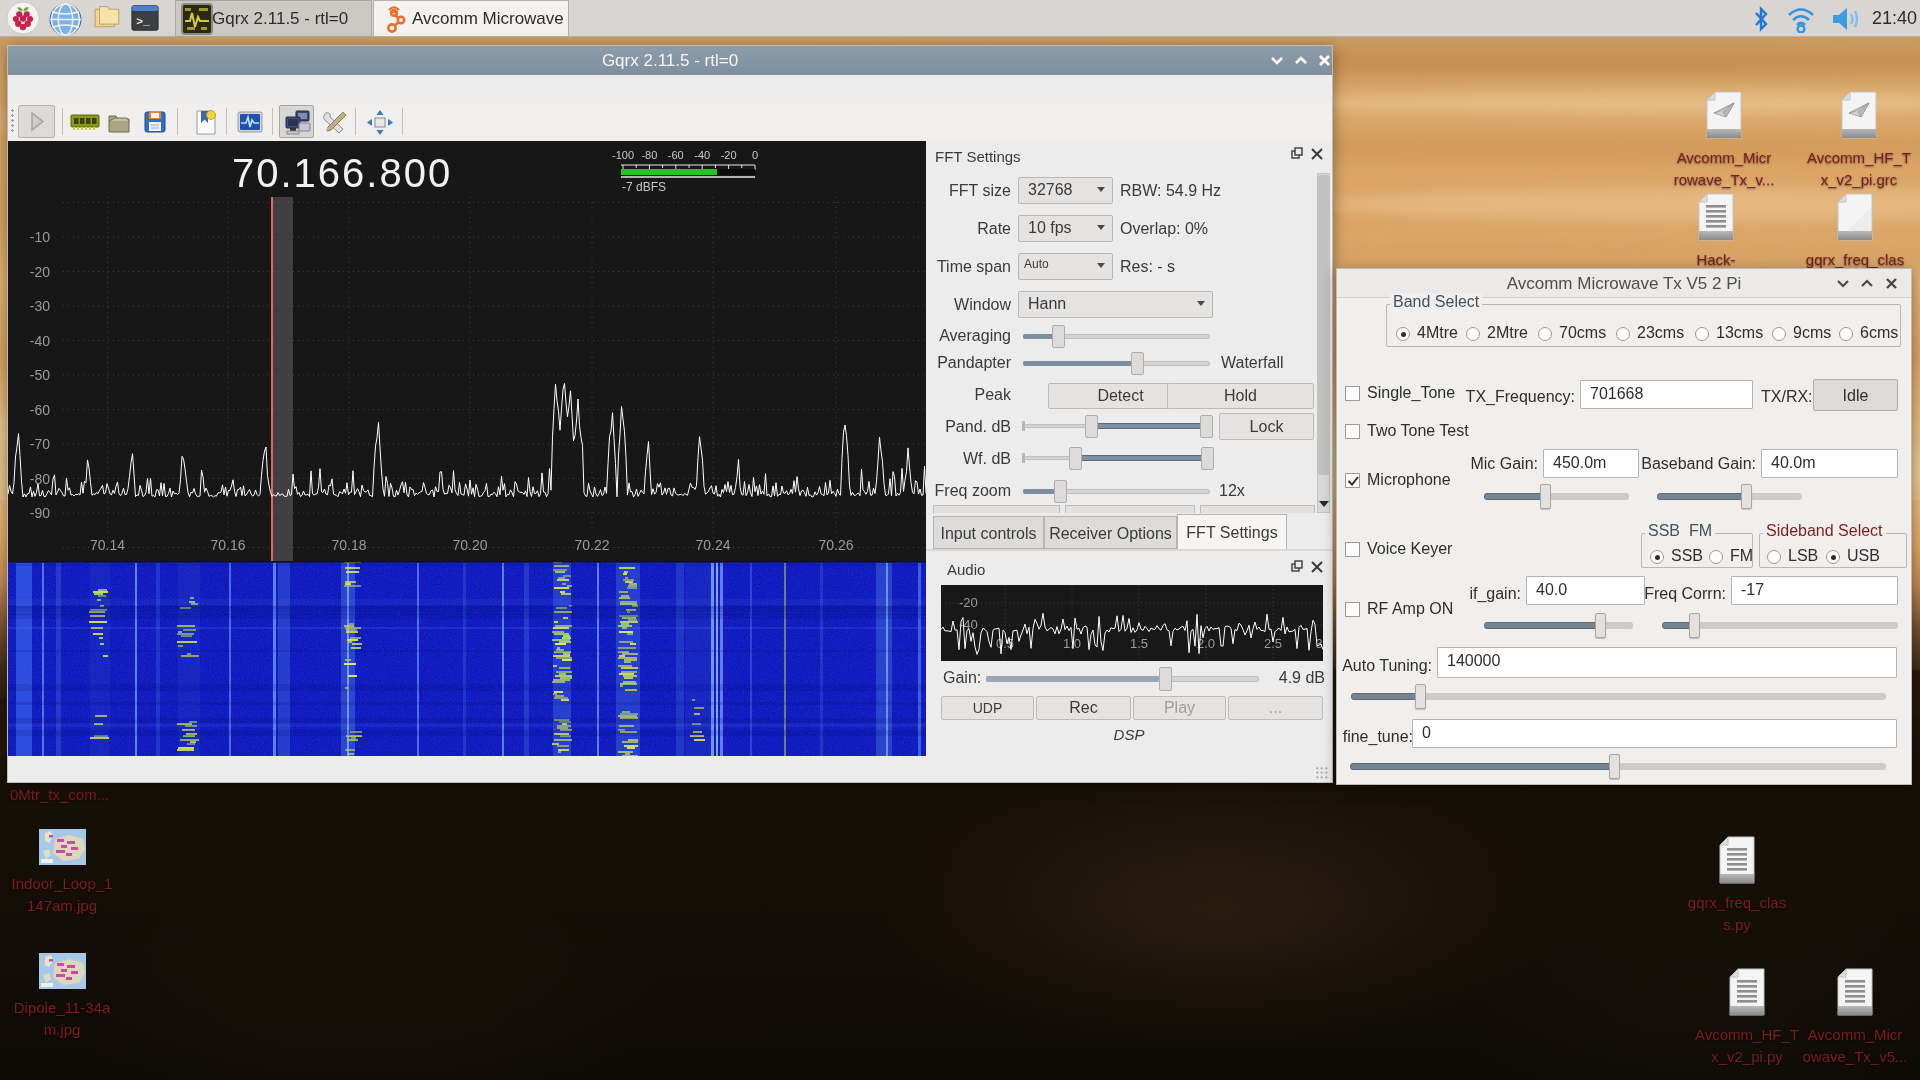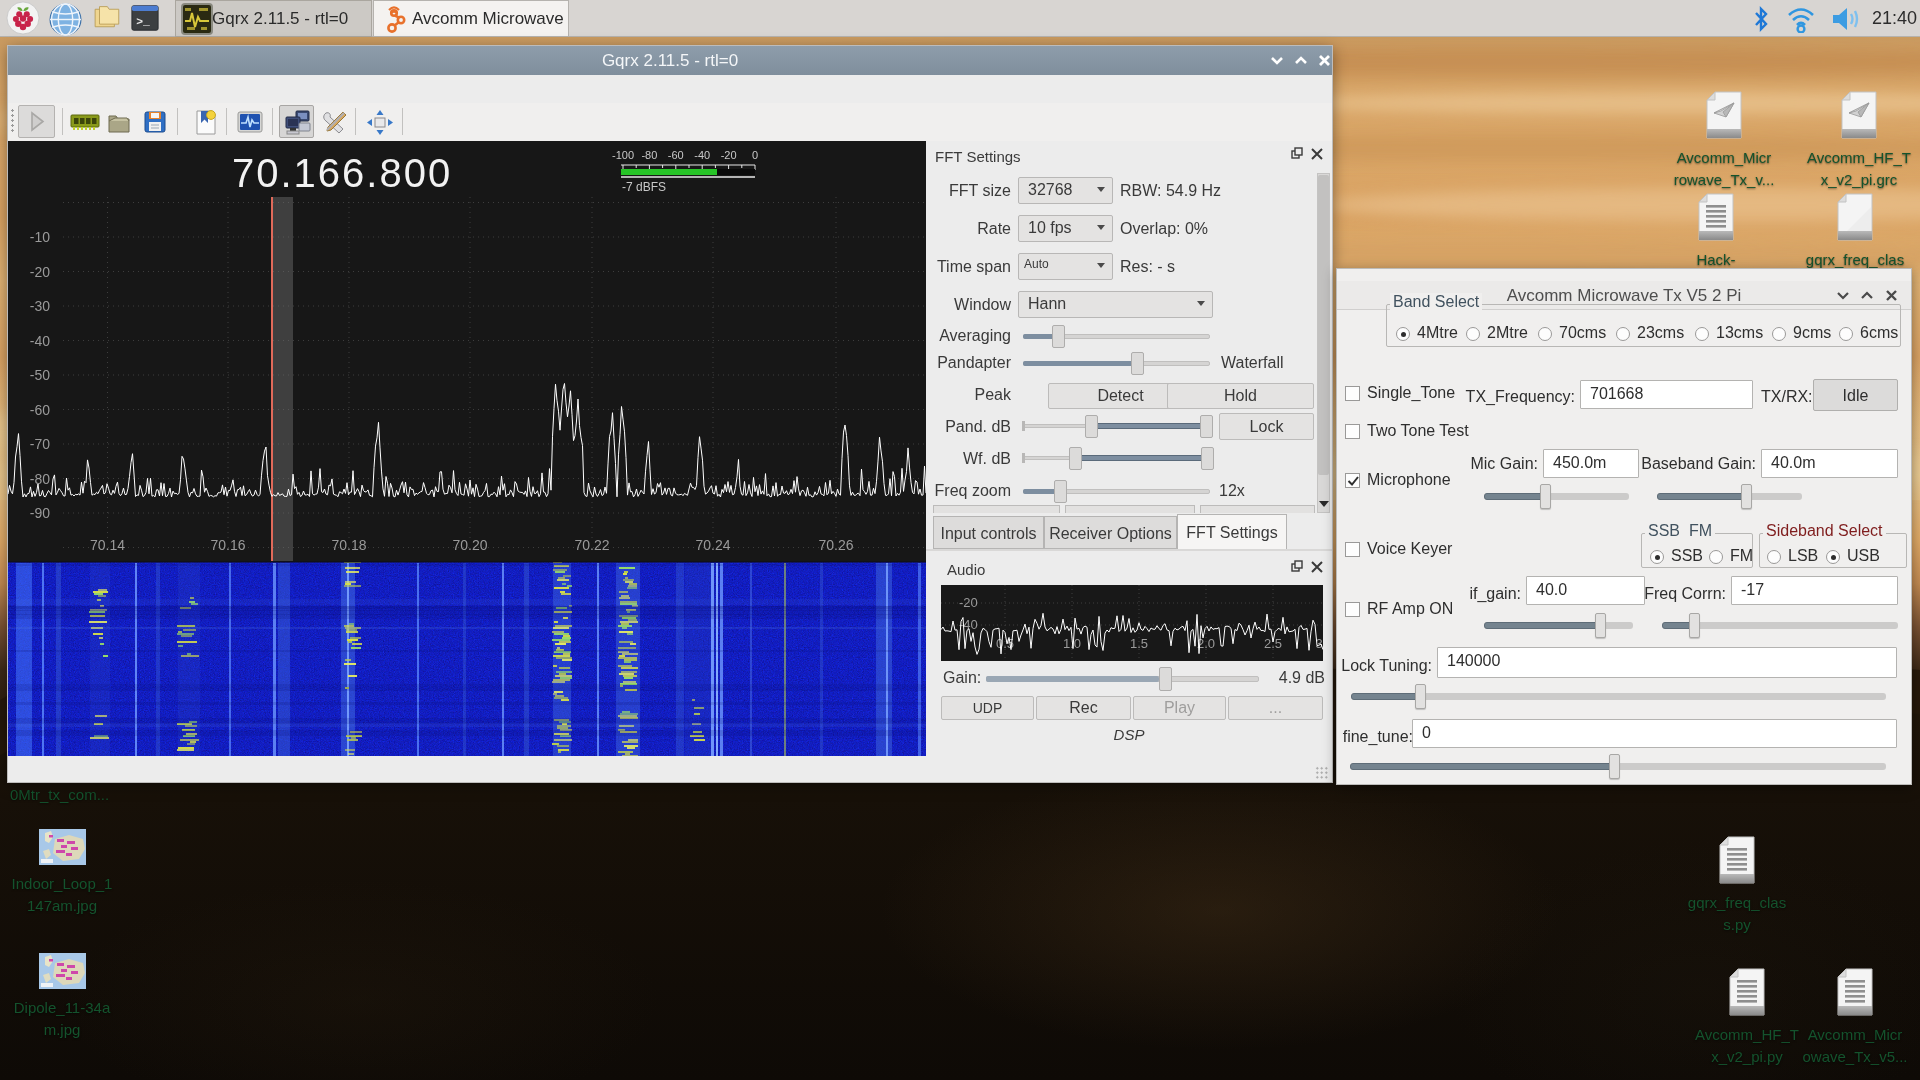--- a/index.html
+++ b/index.html
@@ -1,20 +1,20 @@
 <!DOCTYPE html>
 <html><head>
 <meta charset="utf-8">
 <style>
 * { margin:0; padding:0; box-sizing:border-box; }
 html,body { width:1920px; height:1080px; overflow:hidden; font-family:"Liberation Sans",sans-serif; }
 #desk { position:absolute; inset:0;
  background:linear-gradient(180deg,#b5824d 0%,#c99a60 3%,#d6a365 8%,#dba768 14%,#d9a262 20%,#e0b273 26%,#d9a263 33%,#e3b87b 40%,#e6c288 44%,#dfa966 50%,#c28a51 54%,#7a5233 58%,#3e2a18 62%,#241809 67%,#191108 74%,#140e08 84%,#100b06 100%); }
 #icons  { position:absolute; inset:0; }
-.dicon { position:absolute; width:110px; text-align:center; color:#14532d; font-size:15px; line-height:22px; text-shadow:0 1px 2px rgba(0,0,0,.55); }
+.dicon { position:absolute; width:110px; text-align:center; color:#7f1d1d; font-size:15px; line-height:22px; text-shadow:0 1px 2px rgba(0,0,0,.55); }
 .dicon svg { display:block; margin:0 auto 8px; }
 </style>
 </head>
 <body>
 <div id="desk"></div>
 <svg id="trees" width="1920" height="1080" style="position:absolute;inset:0">
   <defs>
     <linearGradient id="skyfade" x1="0" y1="0" x2="0" y2="1">
       <stop offset="0" stop-color="#e9c98f" stop-opacity="0"></stop>
       <stop offset="1" stop-color="#e9c98f" stop-opacity=".45"></stop>
@@ -775,21 +775,21 @@
       <div style="position:absolute;left:207px;top:555px;width:93px;height:24px;background:#e4e3e2;border:1px solid #bcbbba;border-radius:2px;text-align:center;line-height:22px;font-size:16px;color:#9f9e9d;">Play</div>
       <div style="position:absolute;left:302px;top:555px;width:95px;height:24px;background:#e4e3e2;border:1px solid #bcbbba;border-radius:2px;text-align:center;line-height:22px;font-size:16px;color:#9f9e9d;">...</div>
       <div style="position:absolute;left:150px;top:585px;width:106px;text-align:center;font-style:italic;font-size:15px;">DSP</div>
  </div>
 
  <div style="position:absolute;left:0;top:711px;width:1324px;height:25px;background:#ececec;">
    <div style="position:absolute;right:4px;bottom:3px;width:13px;height:13px;background:radial-gradient(circle,#a9a9a9 1px,transparent 1.2px);background-size:4.5px 4.5px;"></div>
  </div>
 </div>
 <div id="avcomm" style="position:absolute;left:1336px;top:268px;width:576px;height:517px;background:#f0efee;border:1px solid #bcbbb9;box-shadow:0 3px 12px rgba(0,0,0,.4);font-size:16px;color:#2e2e2e;">
-<div style="position:absolute;left:0;top:12px;width:574px;height:29px;background:#ebeae9;border-bottom:1px solid #d0cfce;">
+<div style="position:absolute;left:0;top:0;width:574px;height:29px;background:#ebeae9;border-bottom:1px solid #d0cfce;">
 <div style="width:100%;text-align:center;line-height:29px;font-size:17px;color:#4e4e4e;">Avcomm Microwave Tx V5 2 Pi</div>
 <svg style="position:absolute;left:500px;top:8px" width="66" height="13" viewBox="0 0 66 13">
 <path d="M1,4 L6,9 L11,4" stroke="#4a4a4a" stroke-width="2.2" fill="none"></path>
 <path d="M25,9 L30,4 L35,9" stroke="#4a4a4a" stroke-width="2.2" fill="none"></path>
 <path d="M50,2 L59,11 M59,2 L50,11" stroke="#4a4a4a" stroke-width="2.4" fill="none"></path>
 </svg>
 </div>
     <div style="position:absolute;left:49px;top:35px;width:515px;height:43px;border:1px solid #b8b7b5;border-radius:2px;"></div>
     <div style="position:absolute;left:53px;top:24px;background:#f0efee;font-size:16px;color:#41525f;padding:0 3px;white-space:nowrap;">Band Select</div>
     <div style="position:absolute;left:59px;top:58px;width:14px;height:14px;border-radius:50%;background:#fdfdfd;border:1px solid #9a9998;">
@@ -863,21 +863,21 @@
       <span style="position:absolute;left:9px;top:4px;font-size:16px;">-17</span>
     </div>
     <div style="position:absolute;left:8px;top:333px;width:15px;height:15px;background:#fdfdfd;border:1px solid #9a9998;"></div>
     <div style="position:absolute;left:30px;top:331px;font-size:16px;">RF Amp ON</div>
     <div style="position:absolute;left:147px;top:353px;width:149px;height:7px;background:#cccbca;border-radius:3px;"></div>
     <div style="position:absolute;left:147px;top:353px;width:120px;height:7px;background:#75848f;border:1px solid #5f6d78;border-radius:3px;"></div>
     <div style="position:absolute;left:258px;top:344px;width:11px;height:25px;background:#e2e1e0;border:1px solid #a8a7a5;border-radius:2px;box-shadow:0 1px 1px rgba(0,0,0,.2);"></div>
     <div style="position:absolute;left:325px;top:353px;width:236px;height:7px;background:#cccbca;border-radius:3px;"></div>
     <div style="position:absolute;left:325px;top:353px;width:33px;height:7px;background:#75848f;border:1px solid #5f6d78;border-radius:3px;"></div>
     <div style="position:absolute;left:352px;top:344px;width:11px;height:25px;background:#e2e1e0;border:1px solid #a8a7a5;border-radius:2px;box-shadow:0 1px 1px rgba(0,0,0,.2);"></div>
-    <div style="position:absolute;left:-165px;top:388px;width:260px;text-align:right;font-size:16px;white-space:nowrap;">Lock Tuning:</div>
+    <div style="position:absolute;left:-165px;top:388px;width:260px;text-align:right;font-size:16px;white-space:nowrap;">Auto Tuning:</div>
     <div style="position:absolute;left:100px;top:378px;width:460px;height:31px;background:#fff;border:1px solid #b4b3b1;border-radius:1px;">
       <span style="position:absolute;left:9px;top:4px;font-size:16px;">140000</span>
     </div>
     <div style="position:absolute;left:14px;top:424px;width:535px;height:7px;background:#cccbca;border-radius:3px;"></div>
     <div style="position:absolute;left:14px;top:424px;width:70px;height:7px;background:#75848f;border:1px solid #5f6d78;border-radius:3px;"></div>
     <div style="position:absolute;left:78px;top:415px;width:11px;height:25px;background:#e2e1e0;border:1px solid #a8a7a5;border-radius:2px;box-shadow:0 1px 1px rgba(0,0,0,.2);"></div>
     <div style="position:absolute;left:-184px;top:459px;width:260px;text-align:right;font-size:16px;white-space:nowrap;">fine_tune:</div>
     <div style="position:absolute;left:75px;top:450px;width:485px;height:29px;background:#fff;border:1px solid #b4b3b1;border-radius:1px;">
       <span style="position:absolute;left:9px;top:4px;font-size:16px;">0</span>
     </div>

